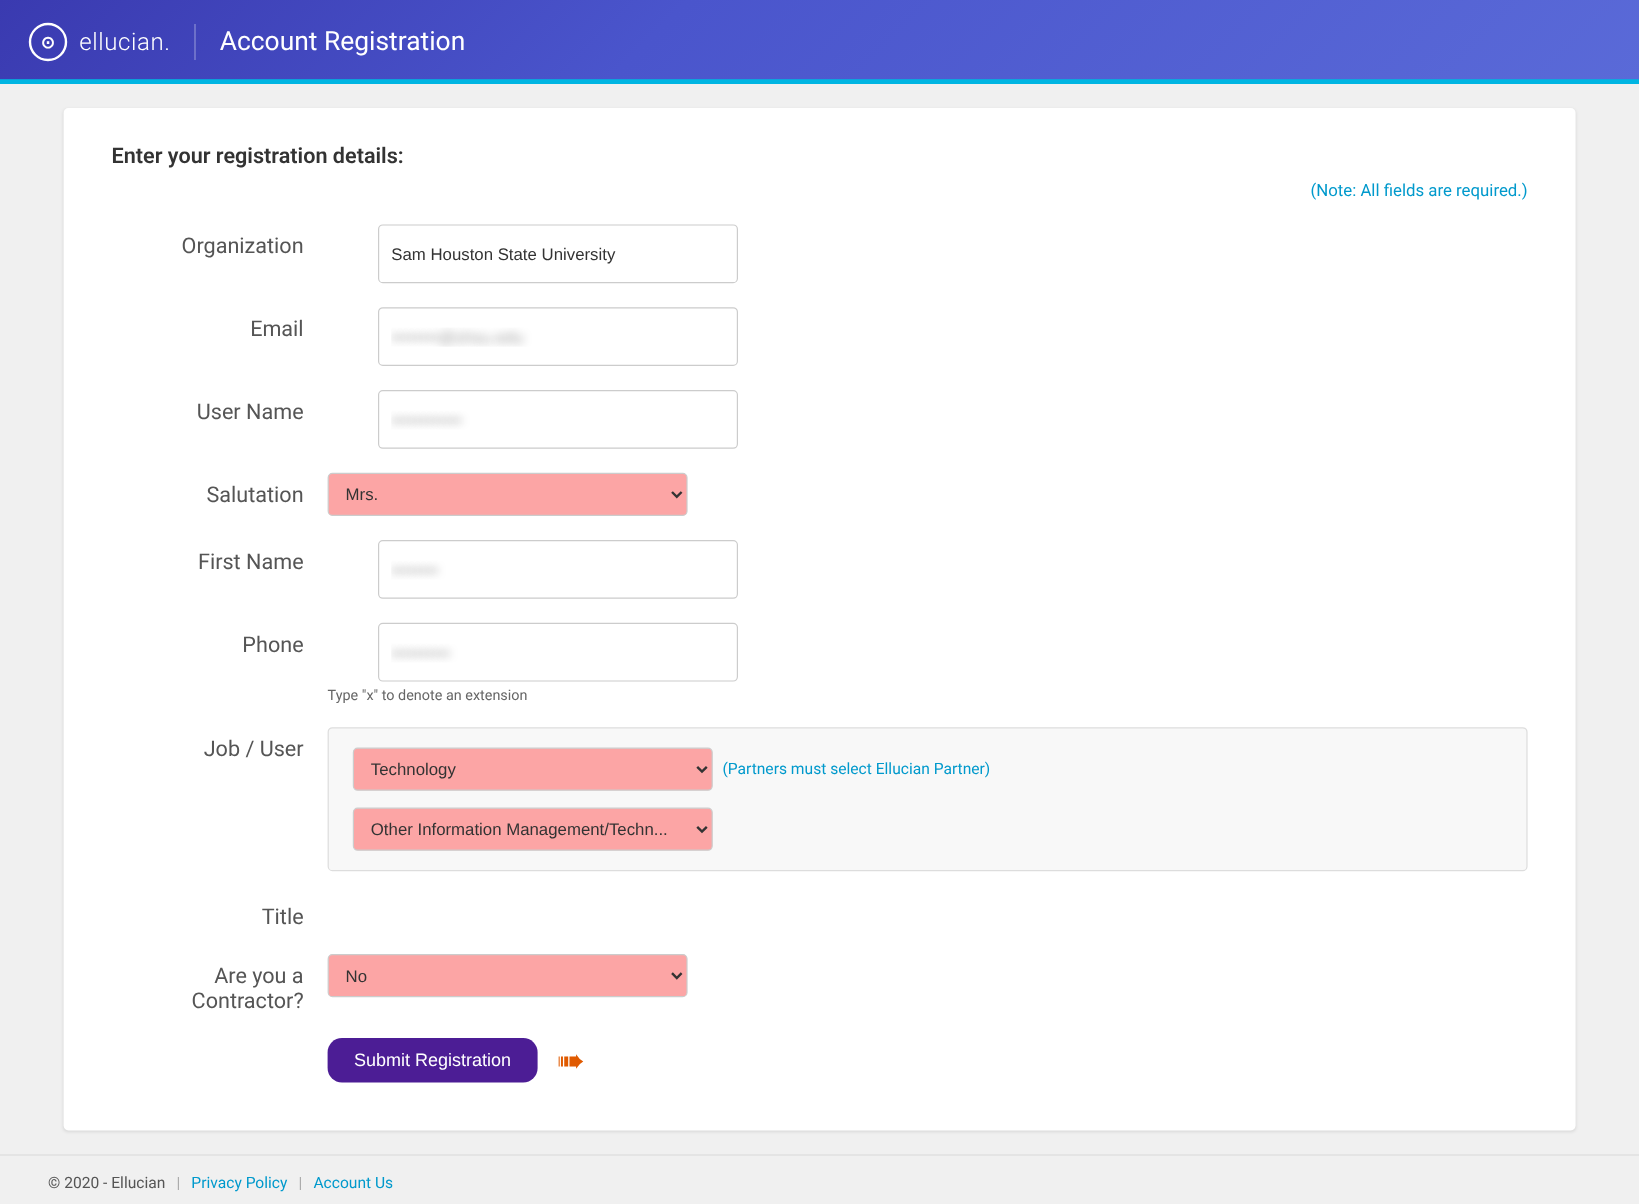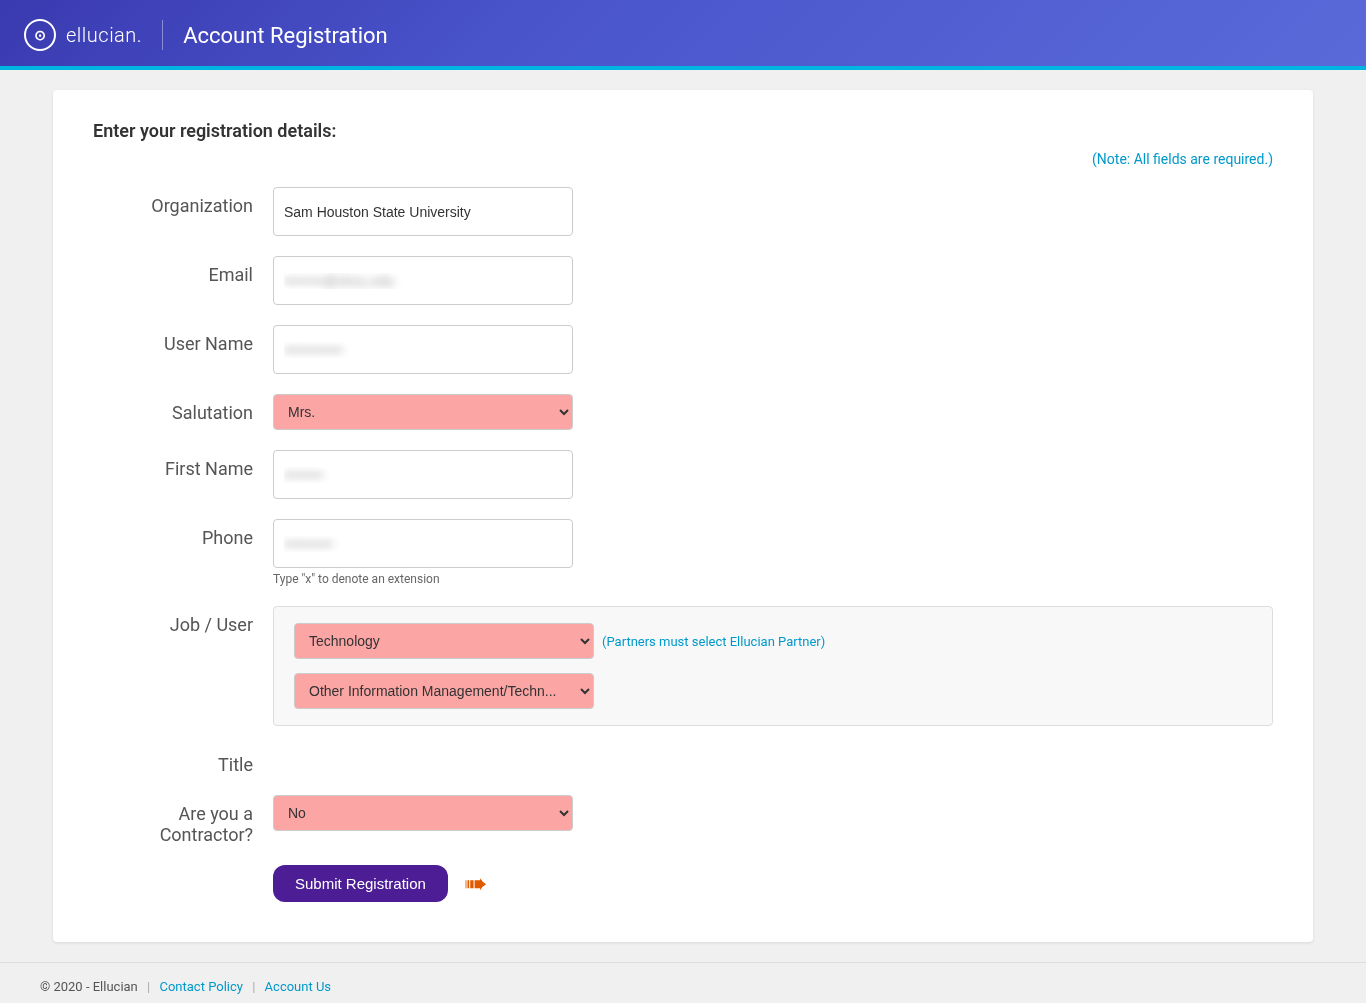--- a/index.html
+++ b/index.html
@@ -111,20 +111,21 @@
     }
     .form-input {
       width: 300px;
       height: 49px;
       border: 1px solid #ccc;
       border-radius: 4px;
       padding: 16px 10px;
       font-size: 14px;
       color: #333;
       background: white;
+      margin-left: 42px;
     }
     .form-input.blurred {
       color: transparent;
       text-shadow: 0 0 8px rgba(0,0,0,0.4);
     }
     .form-select {
       width: 300px;
       height: 36px;
       border: 1px solid #ccc;
       border-radius: 4px;
@@ -303,16 +304,16 @@
     <div class="submit-row">
       <button class="submit-btn">Submit Registration</button>
       <span class="arrow-indicator">➠</span>
     </div>
   </div>
 </main>
 
 <footer class="footer">
   <span>© 2020 - Ellucian</span>
   <span class="footer-sep">|</span>
-  <a class="footer-link" href="#">Contact Policy</a>
+  <a class="footer-link" href="#">Privacy Policy</a>
   <span class="footer-sep">|</span>
   <a class="footer-link" href="#">Account Us</a>
 </footer>
 
 </body></html>

